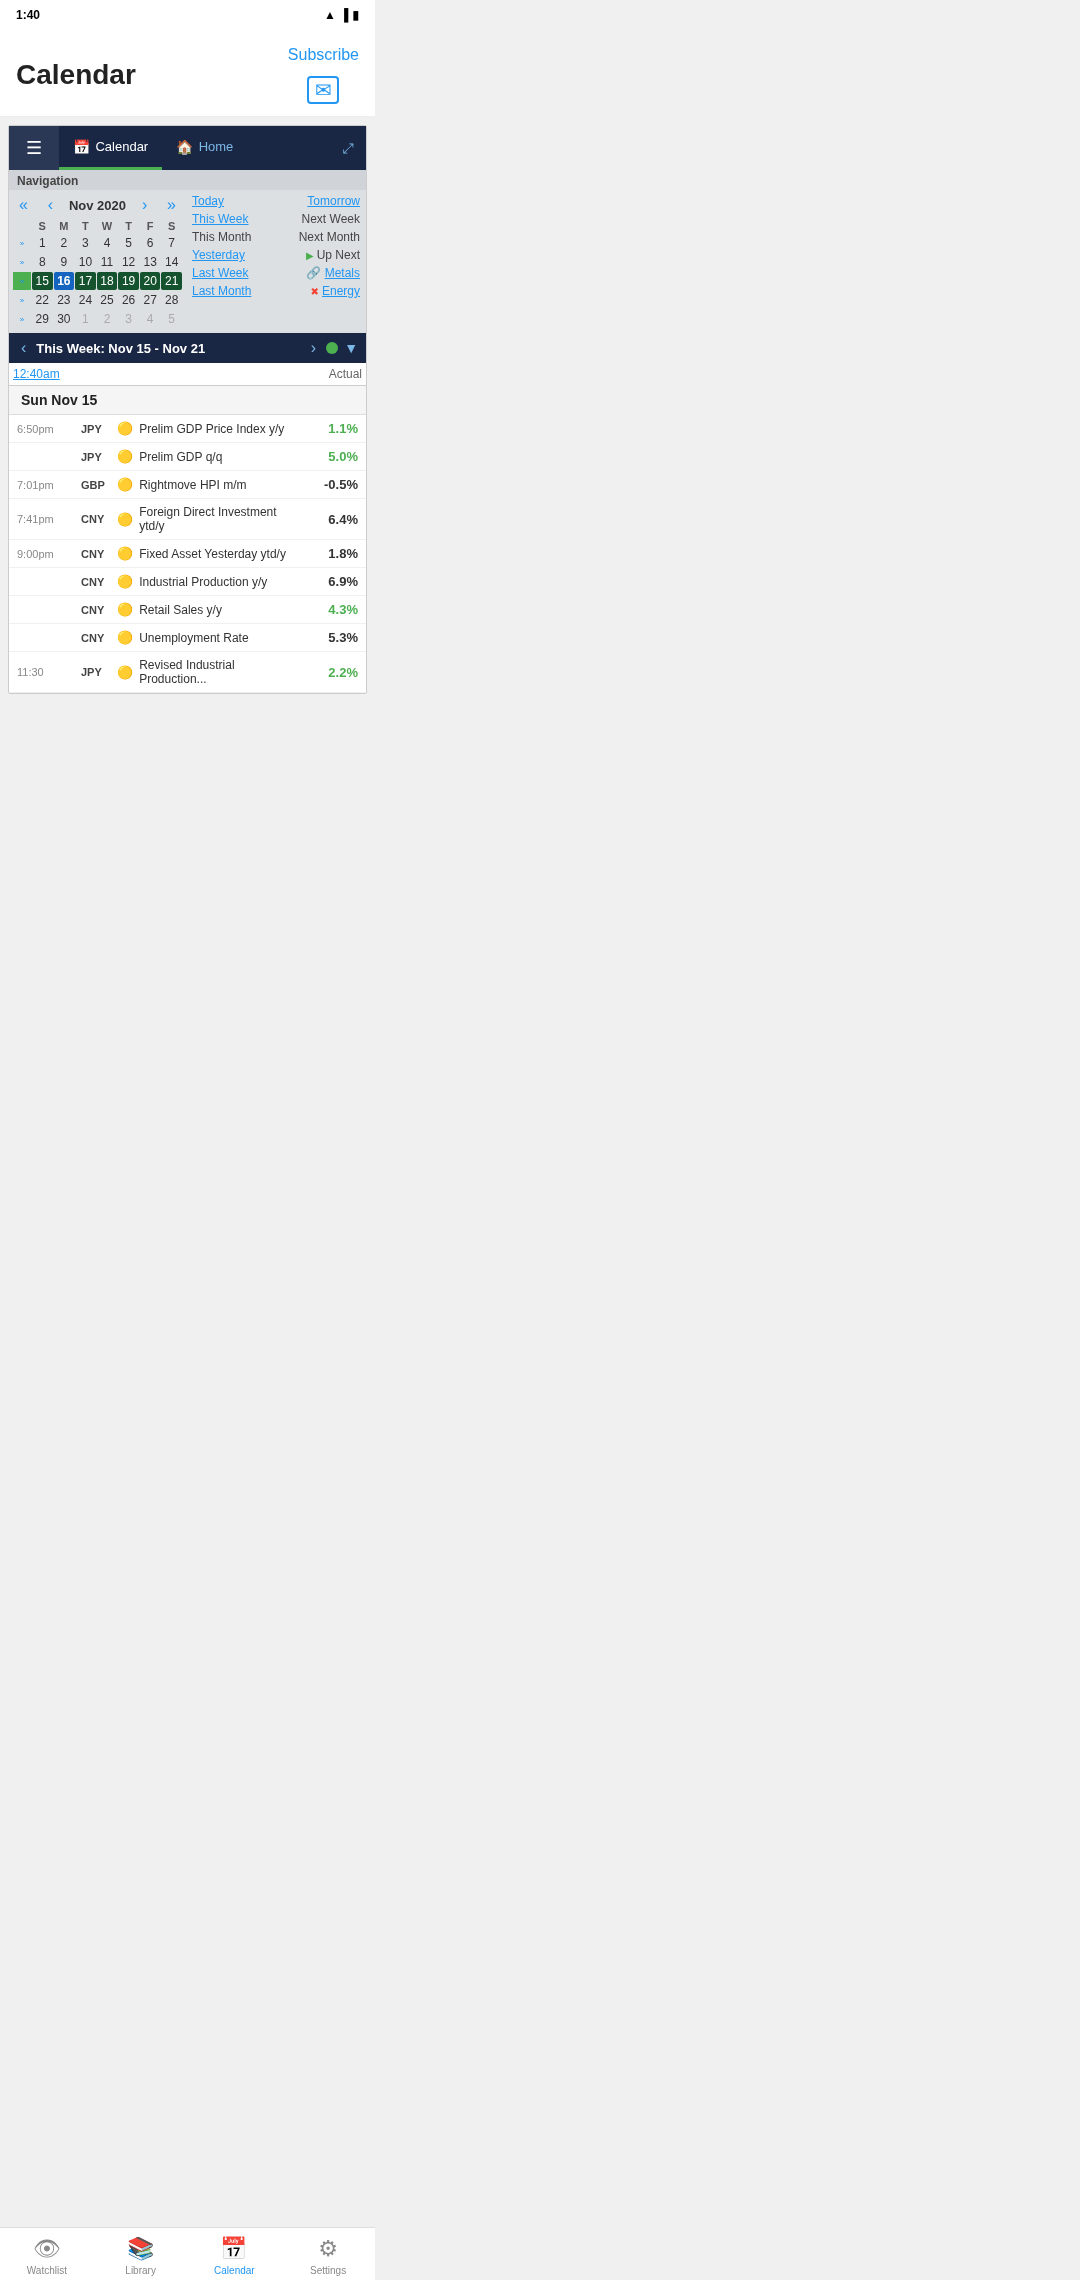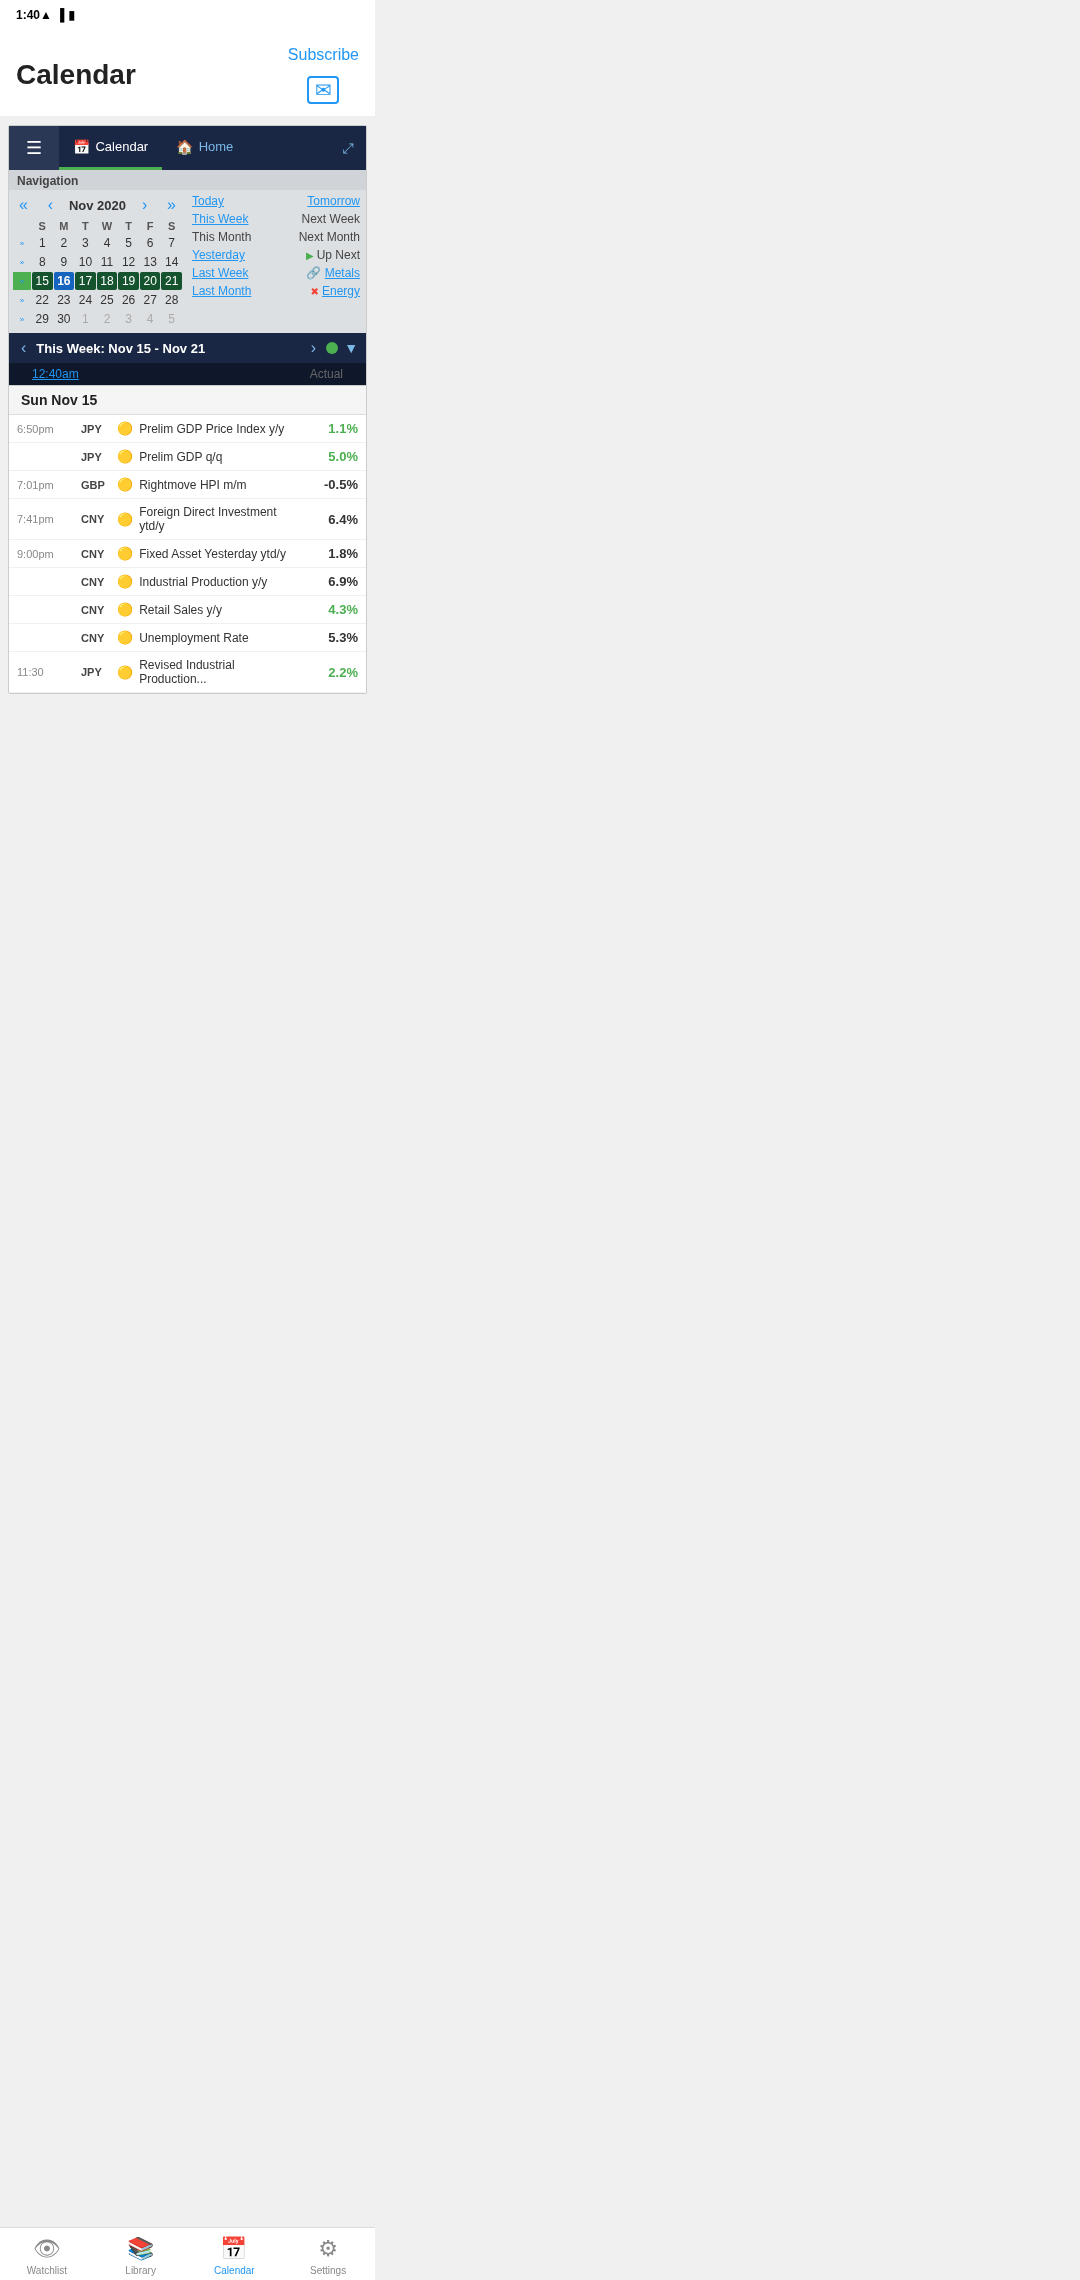--- a/index.html
+++ b/index.html
@@ -10,20 +10,21 @@
       width: 375px;
       min-height: 812px;
       position: relative;
       overflow-x: hidden;
     }
 
     
     .status-bar {
       background: #fff;
       display: flex;
+      justify-content: space-between;
       align-items: center;
       padding: 8px 16px;
       font-size: 12px;
       font-weight: bold;
     }
     .status-icons { display: flex; gap: 4px; align-items: center; }
 
     
     .app-header {
       background: #fff;
@@ -258,24 +259,24 @@
     .week-nav-right { display: flex; gap: 6px; align-items: center; }
     .week-nav-green-dot {
       width: 12px; height: 12px;
       background: #4caf50;
       border-radius: 50%;
     }
     .week-nav-filter { color: #7ab8e8; font-size: 14px; cursor: pointer; }
 
     
     .time-actual-bar {
-      background: #0f172a;
+      background: #ffffff;
       display: flex;
       justify-content: space-between;
-      padding: 4px 23px;
+      padding: 4px 4px;
       font-size: 12px;
       border-bottom: 1px solid #ccc;
     }
     .time-actual-time { color: #2196F3; text-decoration: underline; cursor: pointer; }
     .time-actual-label { color: #666; }
 
     
     .event-list {
       background: #fff;
     }

